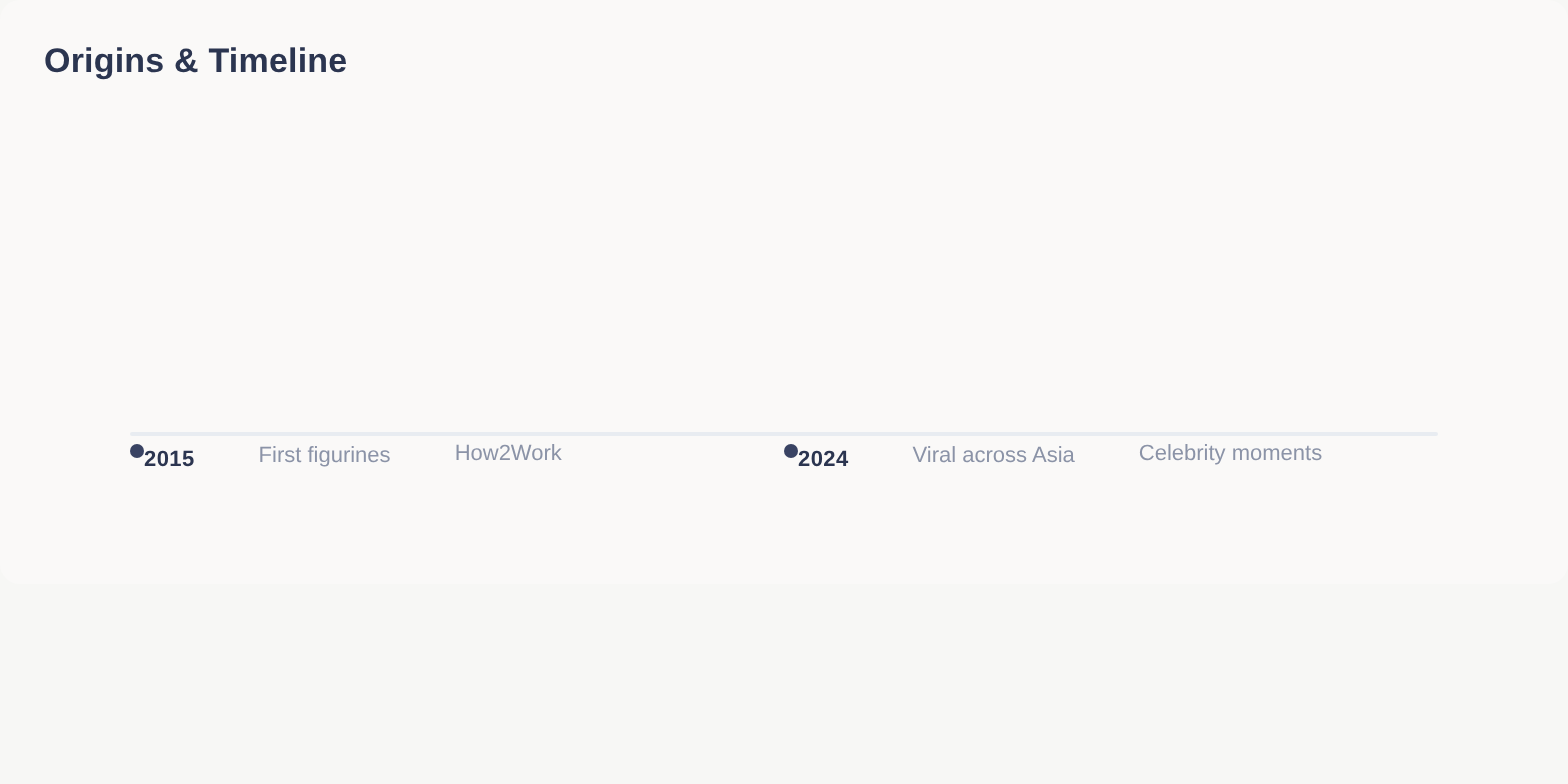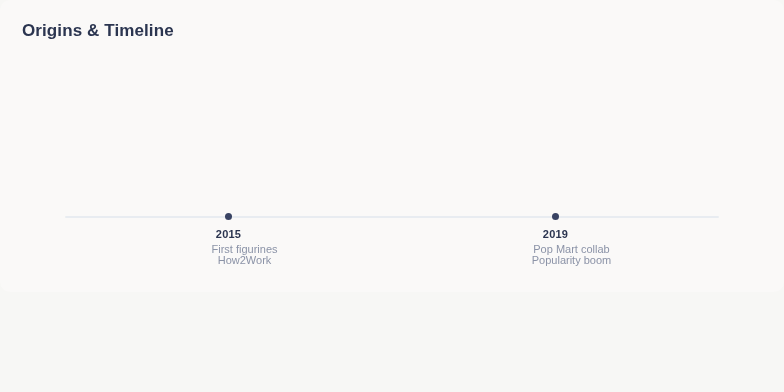--- a/index.html
+++ b/index.html
@@ -56,21 +56,21 @@
     position: absolute;
     left: 0;
     top: 0;
     width: 100%;
     display: flex;
     align-items: flex-start;
   }
   .timeline-item {
     flex: 1 1 0;
     display: flex;
-    flex-direction: column;
+    flex-direction: row;
     align-items: center;
     text-align: center;
   }
   .timeline-dot {
     width: 7px;
     height: 7px;
     border-radius: 50%;
     background: #394363;
     margin-top: -3px;
     flex: none;
@@ -109,24 +109,24 @@
 
     <div class="timeline-items">
 
       <div class="timeline-item">
         <span class="timeline-dot"></span>
         <span class="timeline-year">2015</span>
         <span class="timeline-detail">First figurines</span>
         <span class="timeline-detail second">How2Work</span>
       </div>
 
+
       <div class="timeline-item">
         <span class="timeline-dot"></span>
-        <span class="timeline-year">2019</span>
-        <span class="timeline-detail">Pop Mart collab</span>
-        <span class="timeline-detail second">Popularity boom</span>
+        <span class="timeline-year">2024</span>
+        <span class="timeline-detail">Viral across Asia</span>
+        <span class="timeline-detail second">Celebrity moments</span>
       </div>
-
 
 
     </div>
   </div>
 </div>
 
 </body></html>

